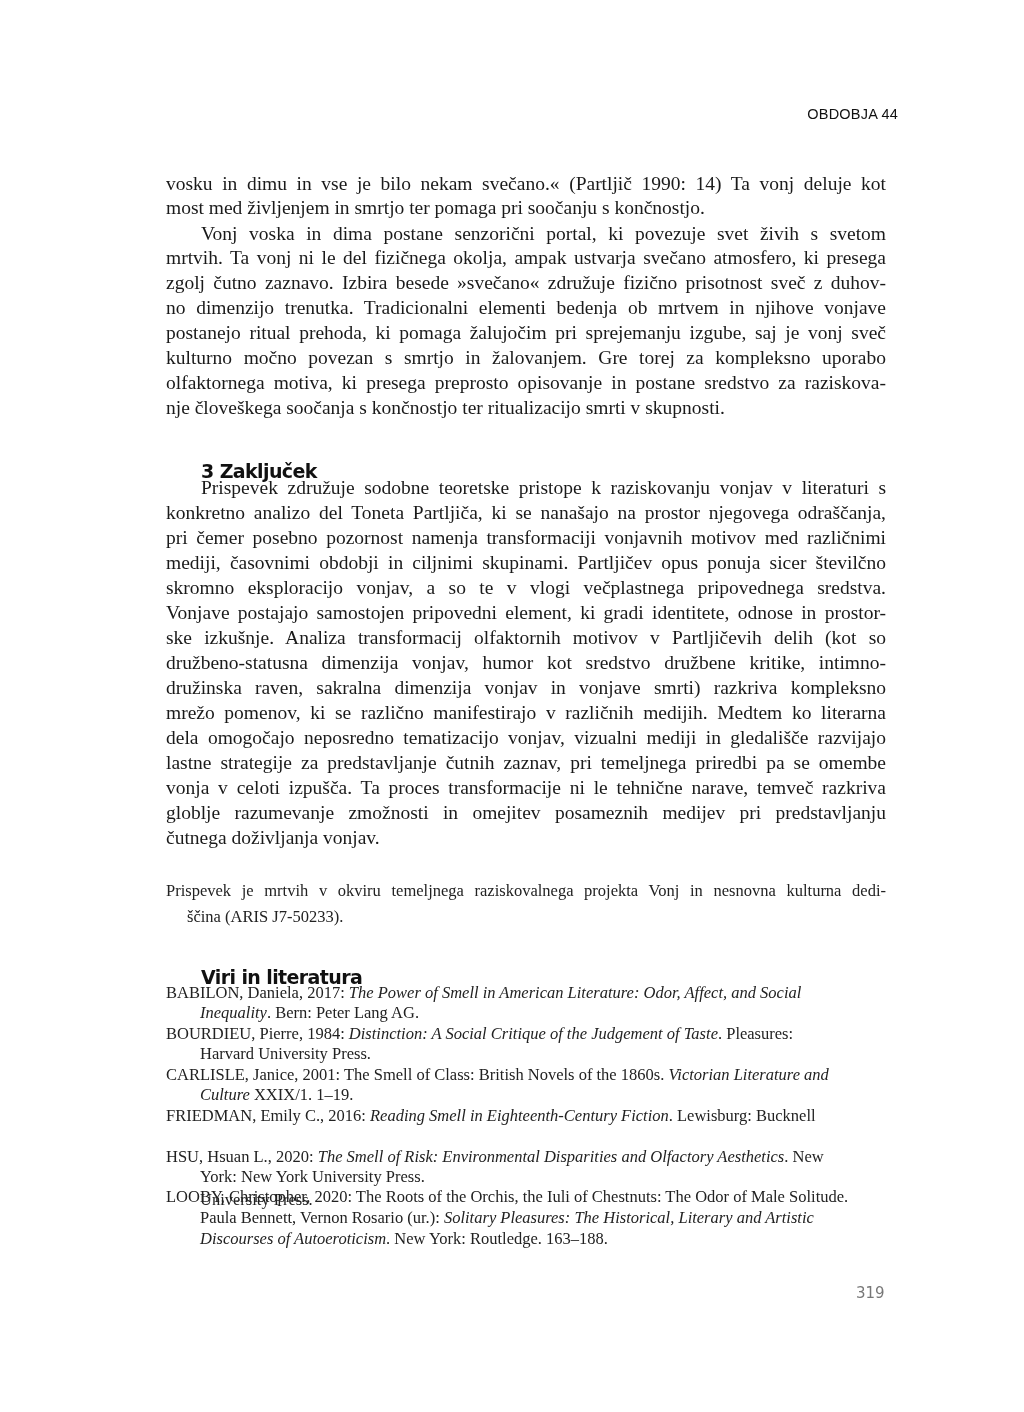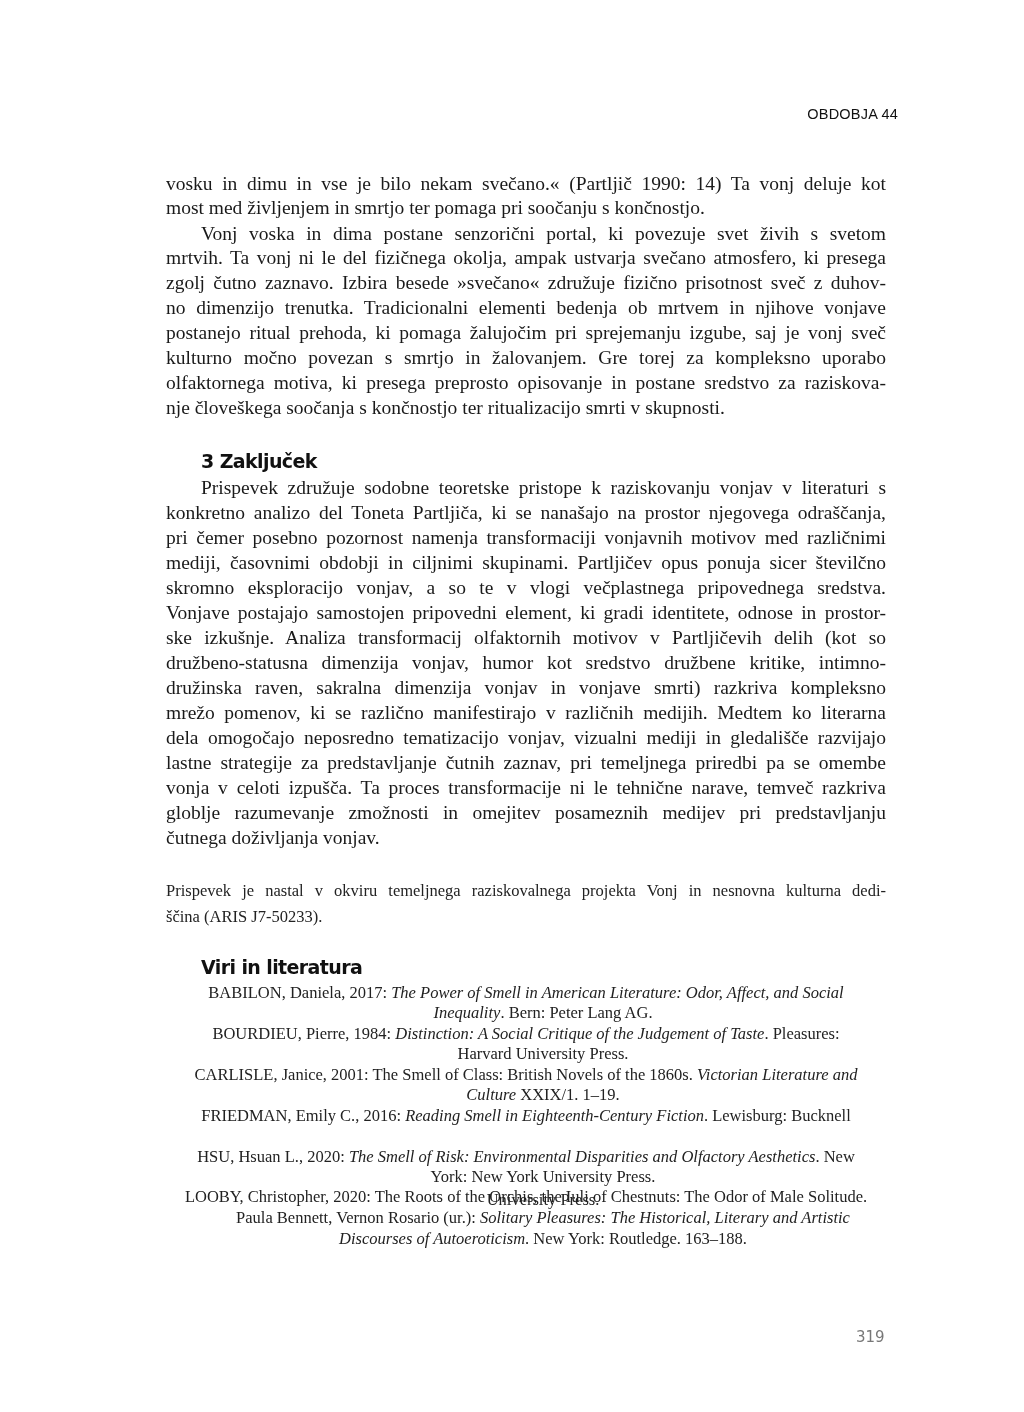--- a/index.html
+++ b/index.html
@@ -1,27 +1,27 @@
 <!DOCTYPE html>
 <html><head>
 <meta charset="utf-8">
 <style>
   html, body { margin: 0; padding: 0; background: #ffffff; }
   body { width: 1024px; height: 1412px; position: relative; overflow: hidden; color: #1a1a1a; }
   .header { position: absolute; top: 106px; right: 126px; font-family: "Liberation Sans", sans-serif; font-size: 14.5px; letter-spacing: 0.2px; color: #111; }
-  .serif { font-family: "Liberation Serif", serif; text-align: center; }
+  .serif { font-family: "Liberation Serif", serif; }
   .line { position: absolute; left: 166px; width: 720px; font-size: 19.5px; line-height: 24px; white-space: nowrap; text-align: justify; text-align-last: justify; }
   .line.last { text-align-last: left; }
   .line.indent { left: 201px; width: 685px; }
-  .h2 { position: absolute; left: 201px; font-family: "DejaVu Sans", sans-serif; font-weight: bold; font-size: 19px; letter-spacing: -0.6px; color: #111; }
+  .h2 { position: absolute; left: 201px; font-family: "DejaVu Sans", sans-serif; font-weight: bold; font-size: 19px; letter-spacing: -0.6px; color: #111; margin-top: 10px; }
   .ack { position: absolute; left: 166px; width: 720px; font-size: 16.5px; line-height: 22px; white-space: nowrap; text-align: justify; text-align-last: justify; color: #222; }
-  .ack.last { text-align-last: left; }
+  .ack.last { text-align-last: left; margin-left: 21px; }
   .ref { position: absolute; left: 166px; width: 720px; font-size: 16.5px; line-height: 21px; white-space: nowrap; color: #222; }
   .ref.cont { left: 200px; width: 686px; }
-  .page-num { position: absolute; top: 1284px; left: 856px; font-family: "DejaVu Sans", sans-serif; font-size: 15px; color: #777; margin-top: 44px; }
+  .page-num { position: absolute; top: 1284px; left: 856px; font-family: "DejaVu Sans", sans-serif; font-size: 15px; color: #777; }
   i { font-style: italic; }
 </style>
 </head>
 <body>
 
 <div class="header">OBDOBJA 44</div>
 
 <div class="line serif" style="top:172px">vosku in dimu in vse je bilo nekam svečano.« (Partljič 1990: 14) Ta vonj deluje kot</div>
 <div class="line serif last" style="top:196px">most med življenjem in smrtjo ter pomaga pri soočanju s končnostjo.</div>
 
@@ -44,21 +44,21 @@
 <div class="line serif" style="top:626px">ske izkušnje. Analiza transformacij olfaktornih motivov v Partljičevih delih (kot so</div>
 <div class="line serif" style="top:651px">družbeno-statusna dimenzija vonjav, humor kot sredstvo družbene kritike, intimno-</div>
 <div class="line serif" style="top:676px">družinska raven, sakralna dimenzija vonjav in vonjave smrti) razkriva kompleksno</div>
 <div class="line serif" style="top:701px">mrežo pomenov, ki se različno manifestirajo v različnih medijih. Medtem ko literarna</div>
 <div class="line serif" style="top:726px">dela omogočajo neposredno tematizacijo vonjav, vizualni mediji in gledališče razvijajo</div>
 <div class="line serif" style="top:751px">lastne strategije za predstavljanje čutnih zaznav, pri temeljnega priredbi pa se omembe</div>
 <div class="line serif" style="top:776px">vonja v celoti izpušča. Ta proces transformacije ni le tehnične narave, temveč razkriva</div>
 <div class="line serif" style="top:801px">globlje razumevanje zmožnosti in omejitev posameznih medijev pri predstavljanju</div>
 <div class="line serif last" style="top:826px">čutnega doživljanja vonjav.</div>
 
-<div class="ack serif" style="top:880px">Prispevek je nastal v okviru temeljnega raziskovalnega projekta Vonj in nesnovna kulturna dedi-</div>
+<div class="ack serif" style="top:880px">Prispevek je mrtvih v okviru temeljnega raziskovalnega projekta Vonj in nesnovna kulturna dedi-</div>
 <div class="ack serif last" style="top:906px">ščina (ARIS J7-50233).</div>
 
 <div class="h2" style="top:956px">Viri in literatura</div>
 
 <div>
   <div class="ref serif" style="top:982px"><span>BABILON, Daniela, 2017: </span><i>The Power of Smell in American Literature: Odor, Affect, and Social</i></div>
   <div class="ref serif cont" style="top:1002px"><i>Inequality</i><span>. Bern: Peter Lang AG.</span></div>
 </div>
 
 <div>

